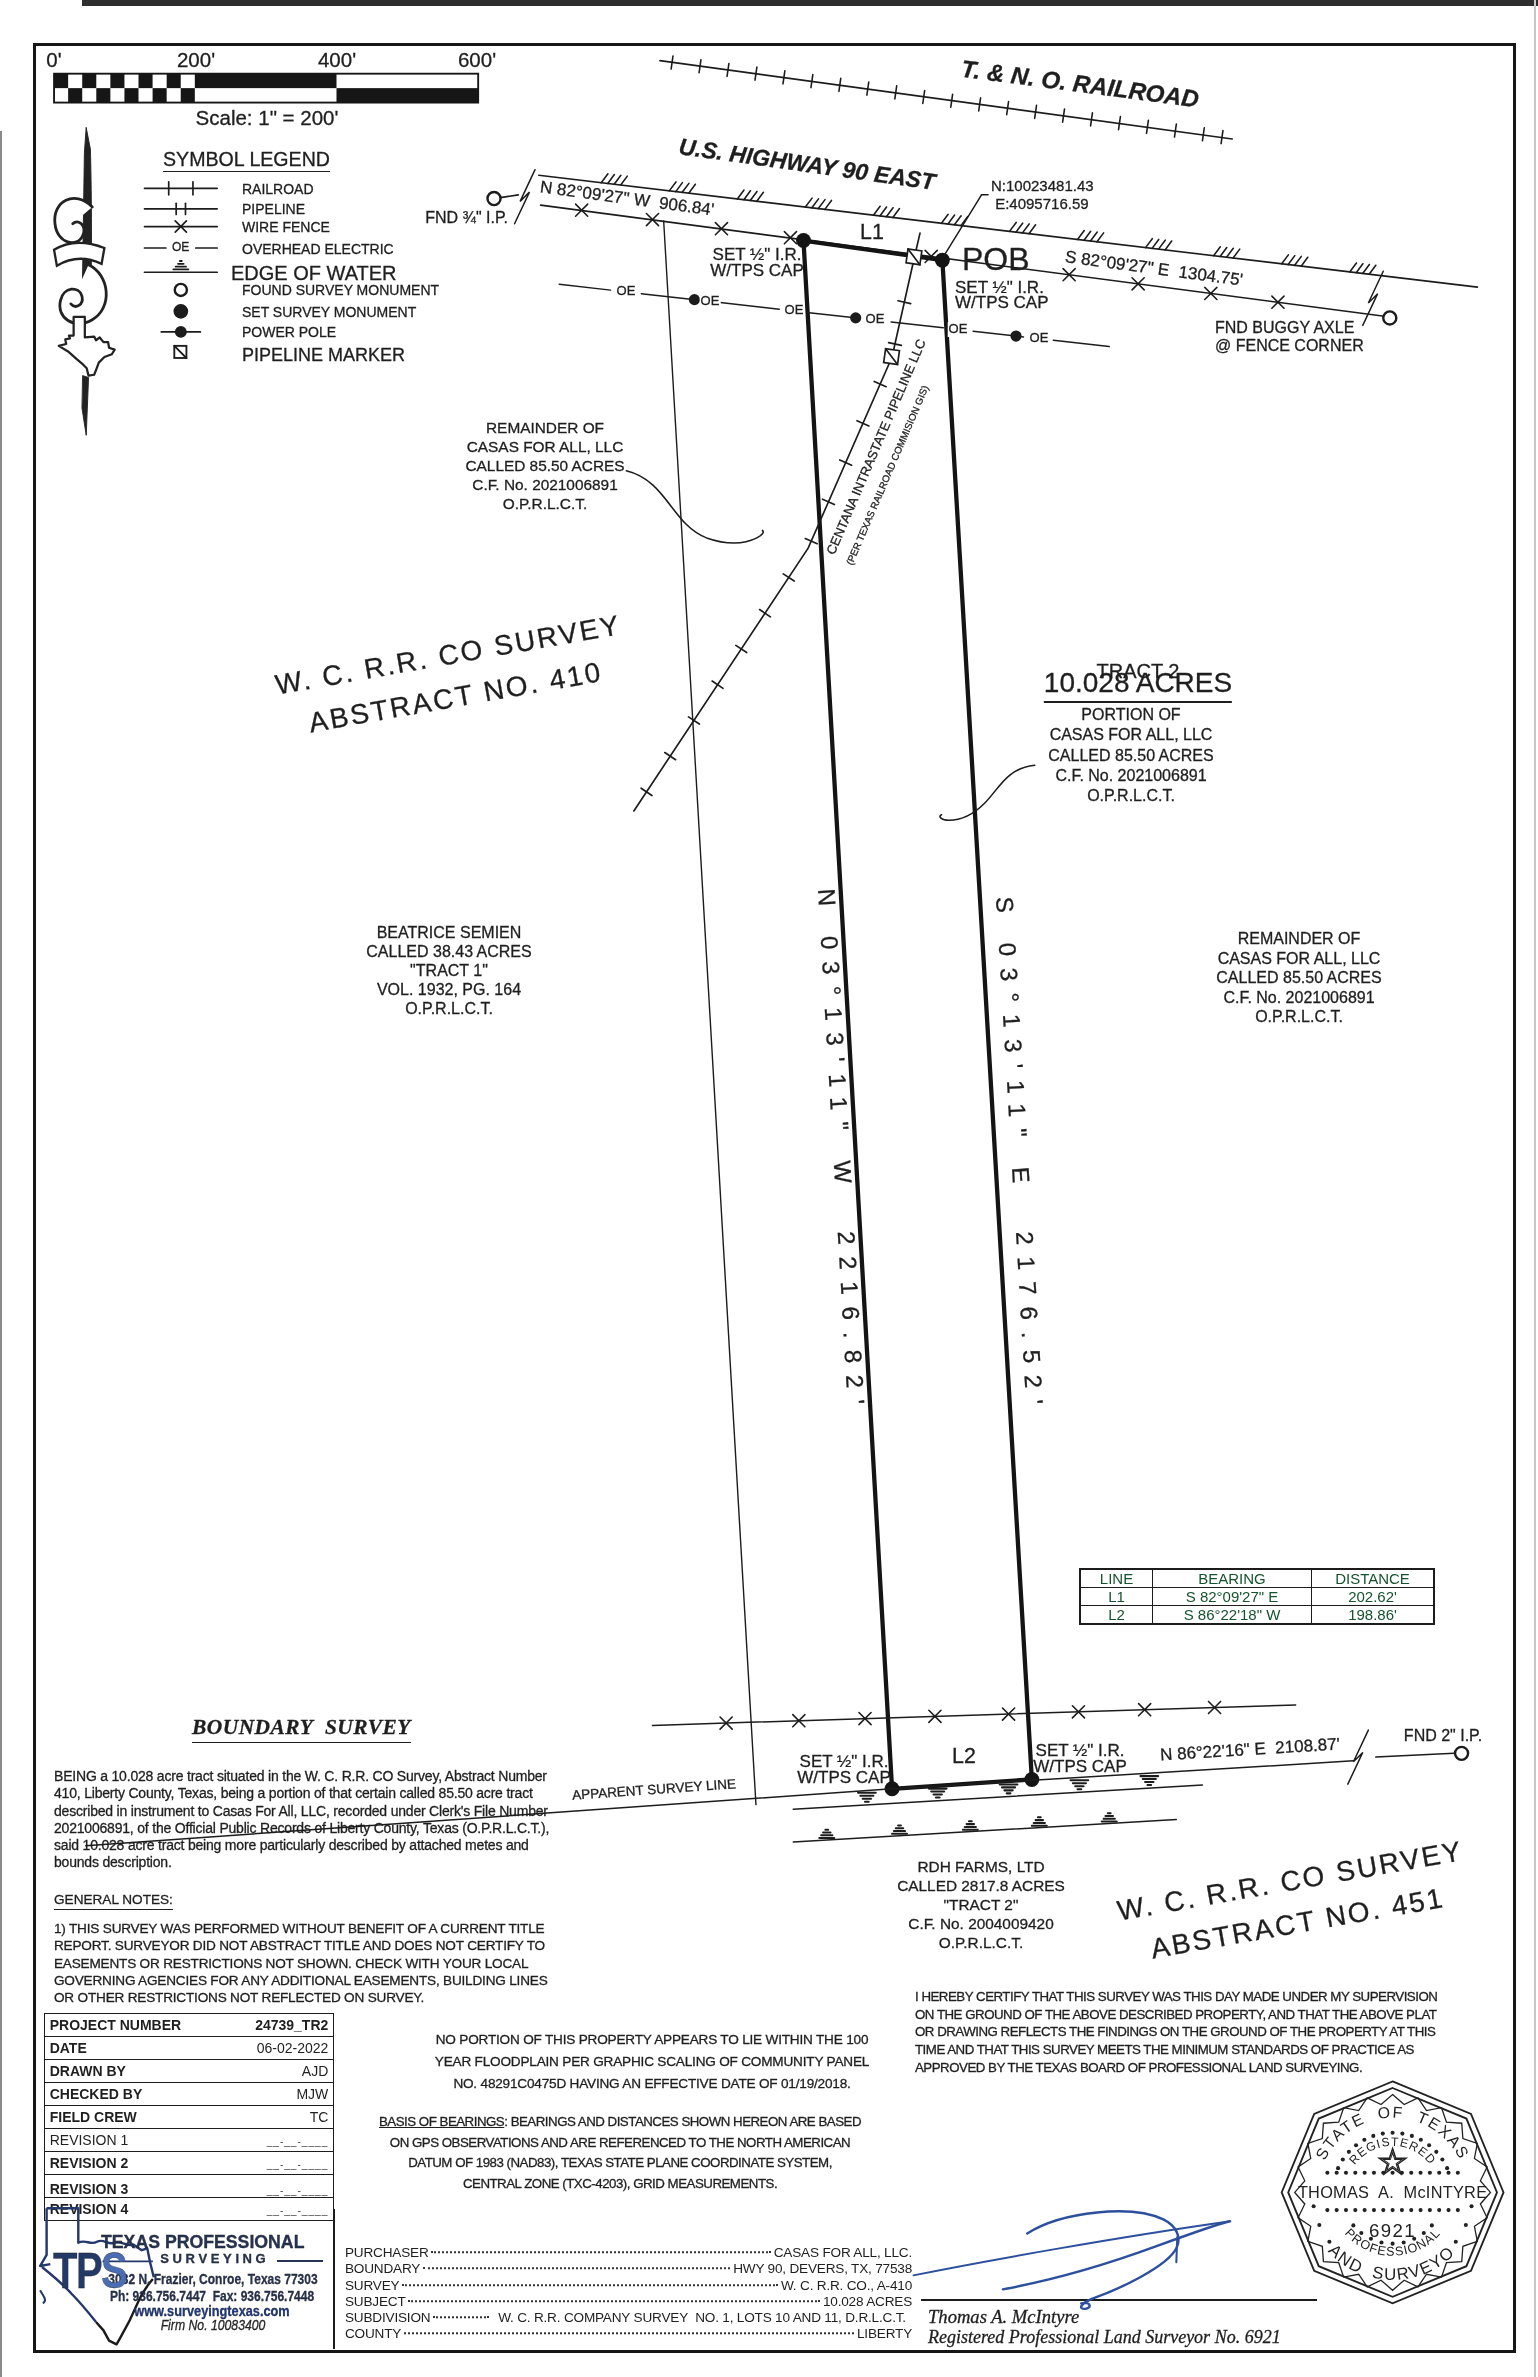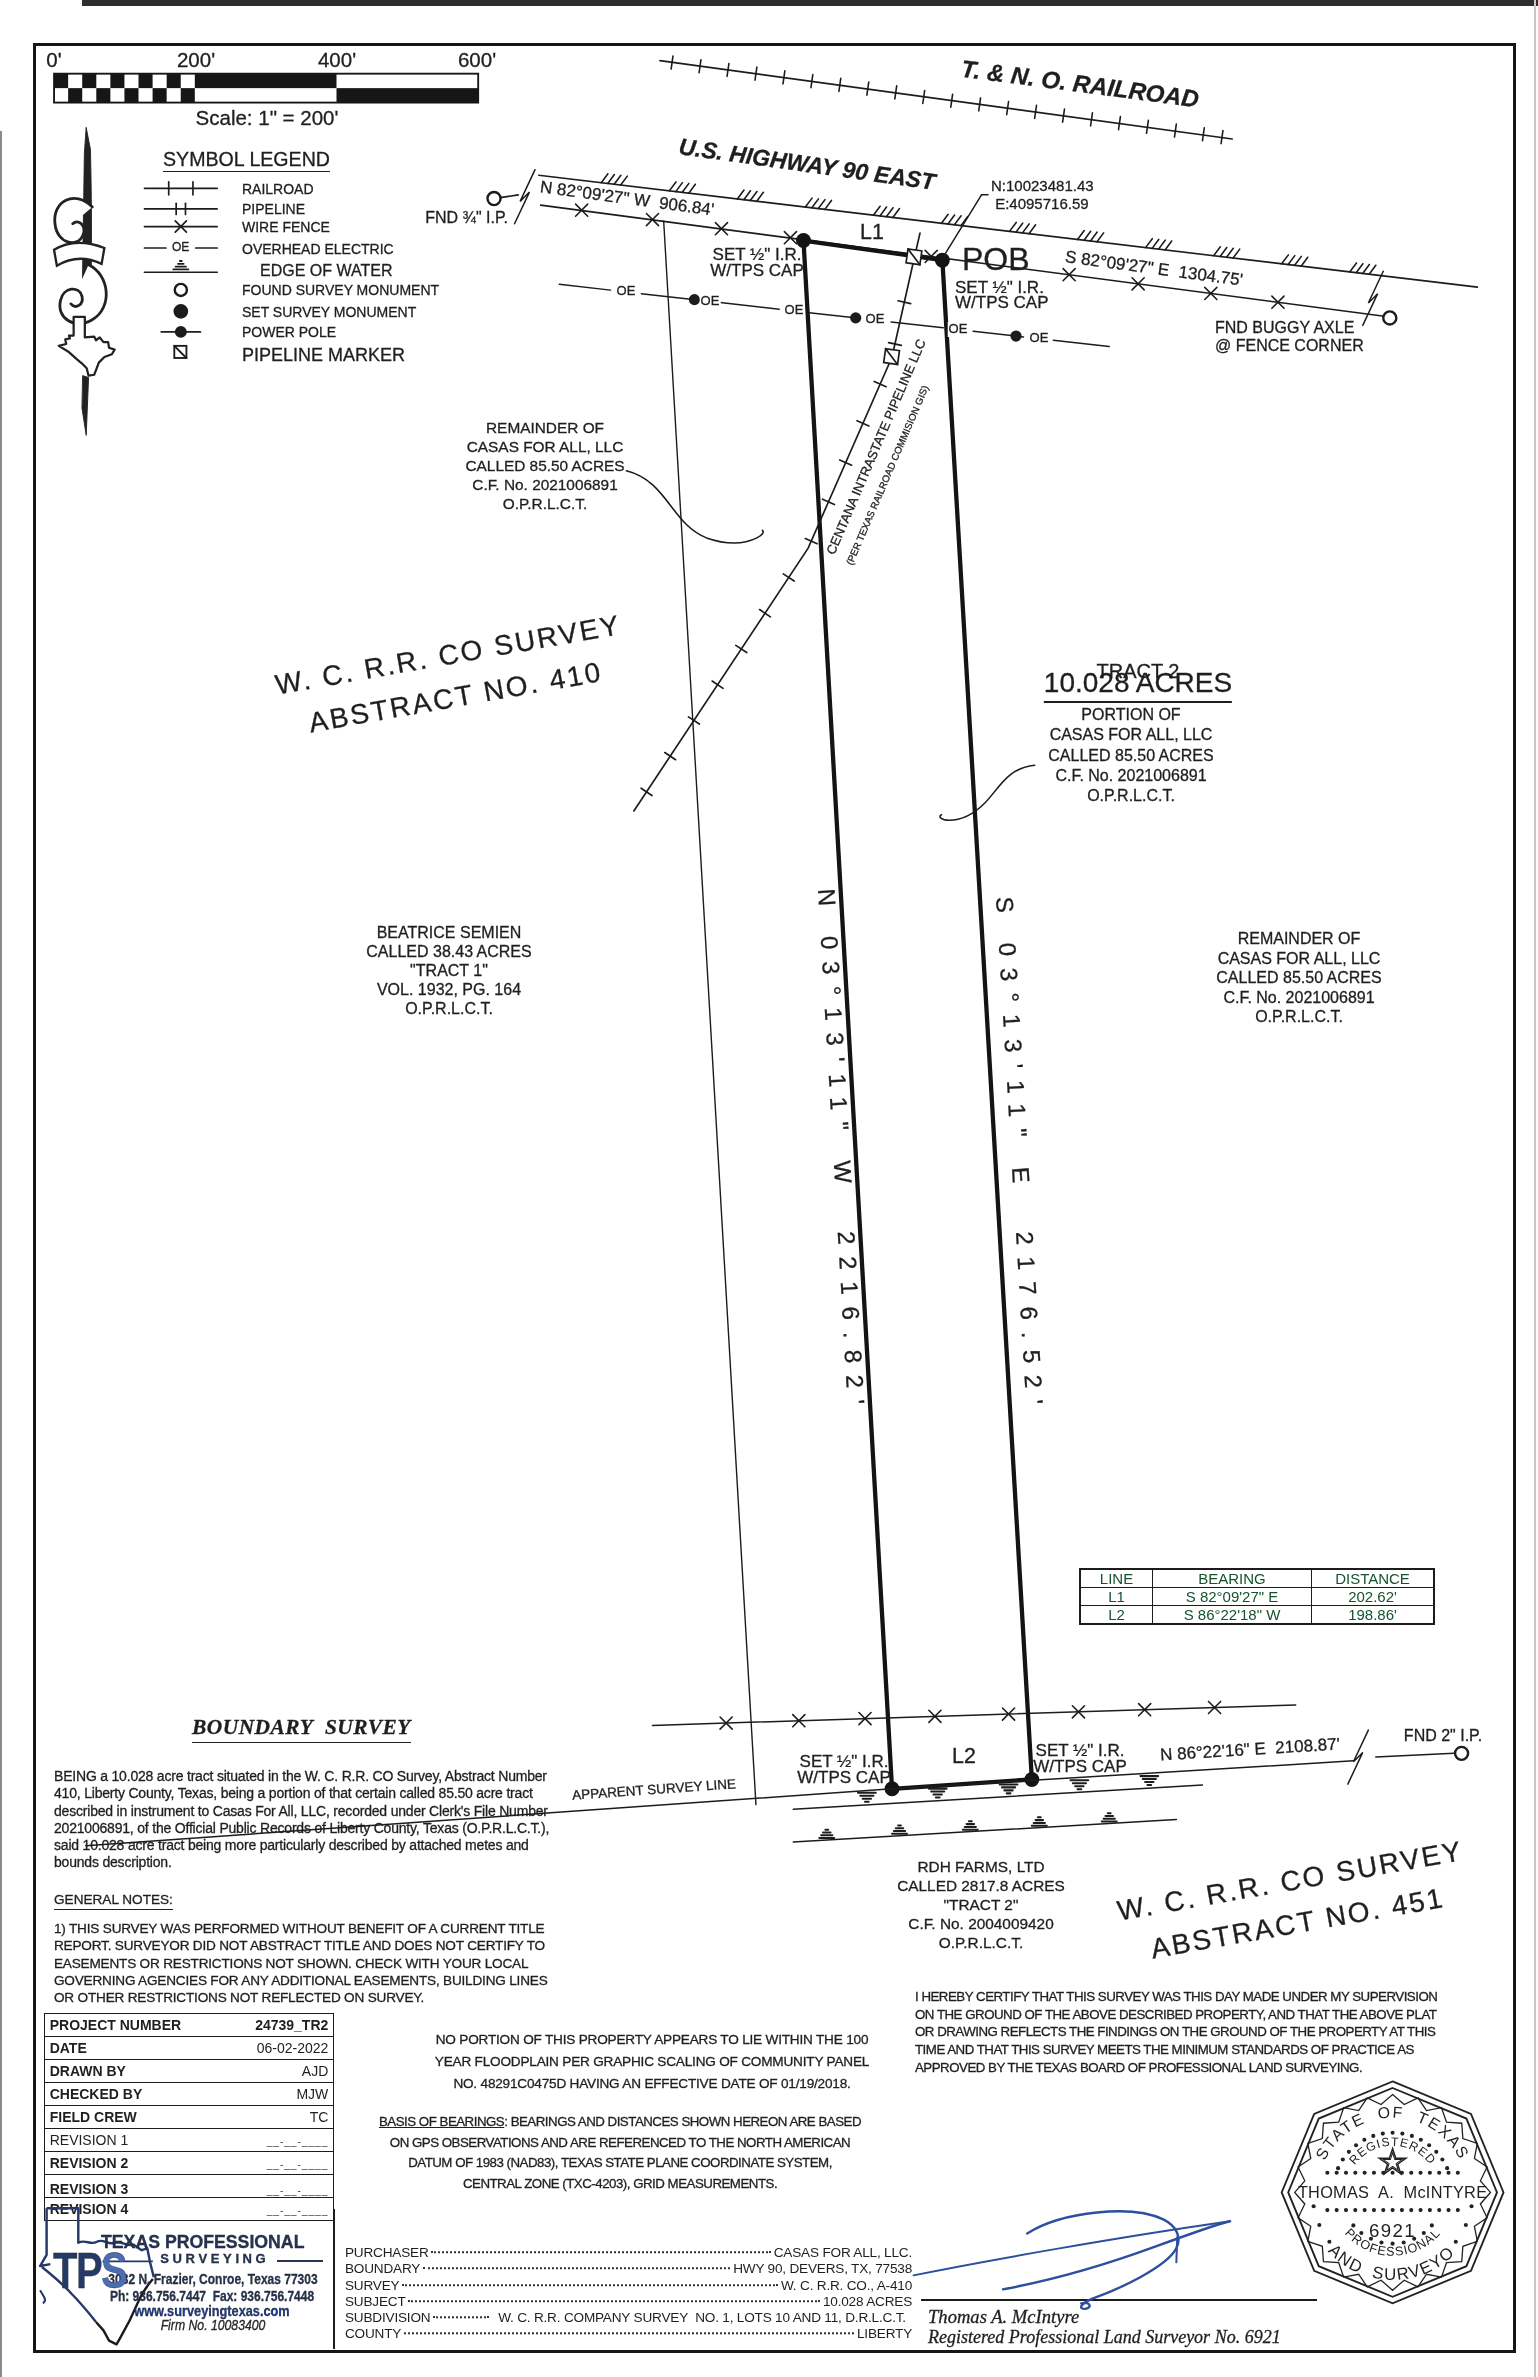--- a/index.html
+++ b/index.html
@@ -346,21 +346,21 @@
 <div class="t c" style="left:196px;top:48px;font-size:20.5px">200'</div>
 <div class="t c" style="left:337px;top:48px;font-size:20.5px">400'</div>
 <div class="t c" style="left:477px;top:48px;font-size:20.5px">600'</div>
 <div class="t c" style="left:267px;top:106px;font-size:20.5px">Scale: 1" = 200'</div>
 
 <div class="t" style="left:163px;top:148px;font-size:19.6px;border-bottom:1.9px solid #1f1f1f;padding-bottom:0.9px">SYMBOL LEGEND</div>
 <div class="t" style="left:242px;top:181px;font-size:14px">RAILROAD</div>
 <div class="t" style="left:242px;top:201px;font-size:14px">PIPELINE</div>
 <div class="t" style="left:242px;top:219px;font-size:14px">WIRE FENCE</div>
 <div class="t" style="left:242px;top:241px;font-size:14px">OVERHEAD ELECTRIC</div>
-<div class="t" style="left:260px;top:262px;font-size:16px">EDGE OF WATER</div>
+<div class="t" style="left:231px;top:262px;font-size:20px">EDGE OF WATER</div>
 <div class="t" style="left:242px;top:282px;font-size:14px">FOUND SURVEY MONUMENT</div>
 <div class="t" style="left:242px;top:304px;font-size:14px">SET SURVEY MONUMENT</div>
 <div class="t" style="left:242px;top:324px;font-size:14px">POWER POLE</div>
 <div class="t" style="left:242px;top:345px;font-size:18px">PIPELINE MARKER</div>
 <div class="t" style="left:170px;top:241px;font-size:12px;background:#fff;padding:0 1.9px">OE</div>
 
 <div class="t c" style="left:1080px;top:70px;font-size:24px;font-weight:bold;font-style:italic;transform:translateX(-50%) rotate(7.4deg)">T. &amp; N. O. RAILROAD</div>
 <div class="t c" style="left:807px;top:151px;font-size:23px;font-weight:bold;font-style:italic;transform:translateX(-50%) rotate(8deg)">U.S. HIGHWAY 90 EAST</div>
 
 <div class="t c" style="left:627px;top:189px;font-size:17px;transform:translateX(-50%) rotate(7.6deg)">N 82°09'27" W&nbsp;&nbsp;906.84'</div>

